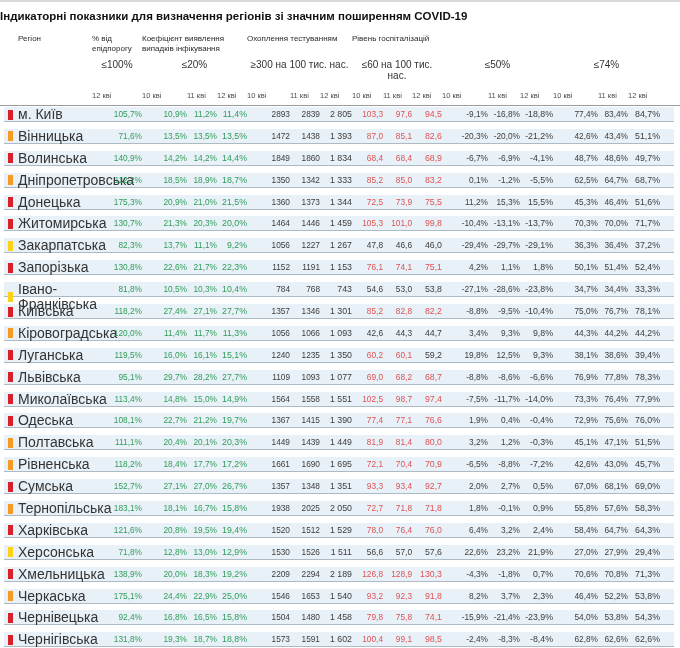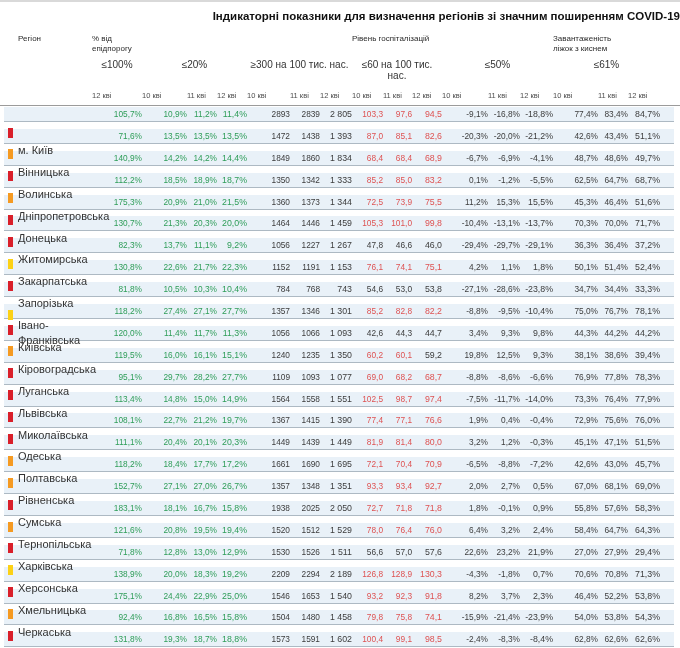--- a/index.html
+++ b/index.html
@@ -3,21 +3,21 @@
 <meta charset="utf-8">
 <style>
   html,body{margin:0;padding:0;background:#ffffff;}
   body{
     width:680px;height:648px;overflow:hidden;
     font-family:"Liberation Sans", sans-serif;
     color:#333;
   }
   .top-line{height:2px;background:#d9d9d9;width:680px;}
   .title{
-    margin-top:7px;text-align:right;font-weight:bold;
+    margin-top:7px;text-align:left;font-weight:bold;
     font-size:11.5px;line-height:15px;color:#111;white-space:pre-line;
   }
   .grid{
     display:grid;
     grid-template-columns:84px 50px 45px 30px 30px 43px 30px 32px 31px 29px 30px 46px 32px 33px 45px 30px 32px;
     box-sizing:border-box;width:596px;
     padding-left:8px;padding-right:16px;
   }
   .hrow1{margin-top:10px;}
   .hgroup{
@@ -45,50 +45,51 @@
   .data-row{
     height:15px;line-height:15px;
     margin:0 6px 6.9px 4px;
     padding-left:4px;padding-right:14px;
     width:auto;
     background:#e9f1f8;
     border-bottom:1px solid #adb9c3;
   }
   .region-cell{display:flex;align-items:center;gap:5px;}
   .zone-marker{width:5px;height:10px;flex:0 0 5px;}
-  .region-name{font-size:11px;color:#333;margin-top:36px;}
+  .region-name{font-size:14px;color:#333;}
   .cell{font-size:8.3px;text-align:right;}
   .d12{font-size:8.8px;}
   .green{color:#2e9d58;}
   .redv{color:#de5252;}
   .blackv{color:#3c3c3c;}
 </style>
 </head>
 <body>
 
 <div class="top-line"></div>
 
 <div class="title"><span>Індикаторні показники для визначення регіонів зі значним поширенням COVID-19</span><br></div>
 
 <div class="grid hrow1">
   <div class="hgroup hregion sp-region">Регіон</div>
   <div class="hgroup sp-pct">% від
 епідпорогу</div>
+  <div class="hgroup sp-coef">Коефіцієнт виявлення
+випадків інфікування</div>
+  <div class="hgroup sp-test">Охоплення тестуванням</div>
   <div class="hgroup sp-hosp">Рівень госпіталізацій</div>
-  <div class="hgroup sp-bed">Завантаженість
-ліжок з киснем</div>
 </div>
 
 <div class="grid hrow2">
   <div class="thresh sp-pct">≤100%</div>
   <div class="thresh sp-coef">≤20%</div>
   <div class="thresh sp-test">≥300 на 100 тис. нас.</div>
   <div class="thresh sp-hosp">≤60 на 100 тис. нас.</div>
   <div class="thresh sp-dyn">≤50%</div>
-  <div class="thresh sp-bed">≤61%</div>
+  <div class="thresh sp-bed">≤74%</div>
 </div>
 
 <div class="grid hrow3">
   <div class="date c2">12 кві</div>
   <div class="date c3">10 кві</div>
   <div class="date c4">11 кві</div>
   <div class="date c5">12 кві</div>
   <div class="date c6">10 кві</div>
   <div class="date c7">11 кві</div>
   <div class="date c8">12 кві</div>

